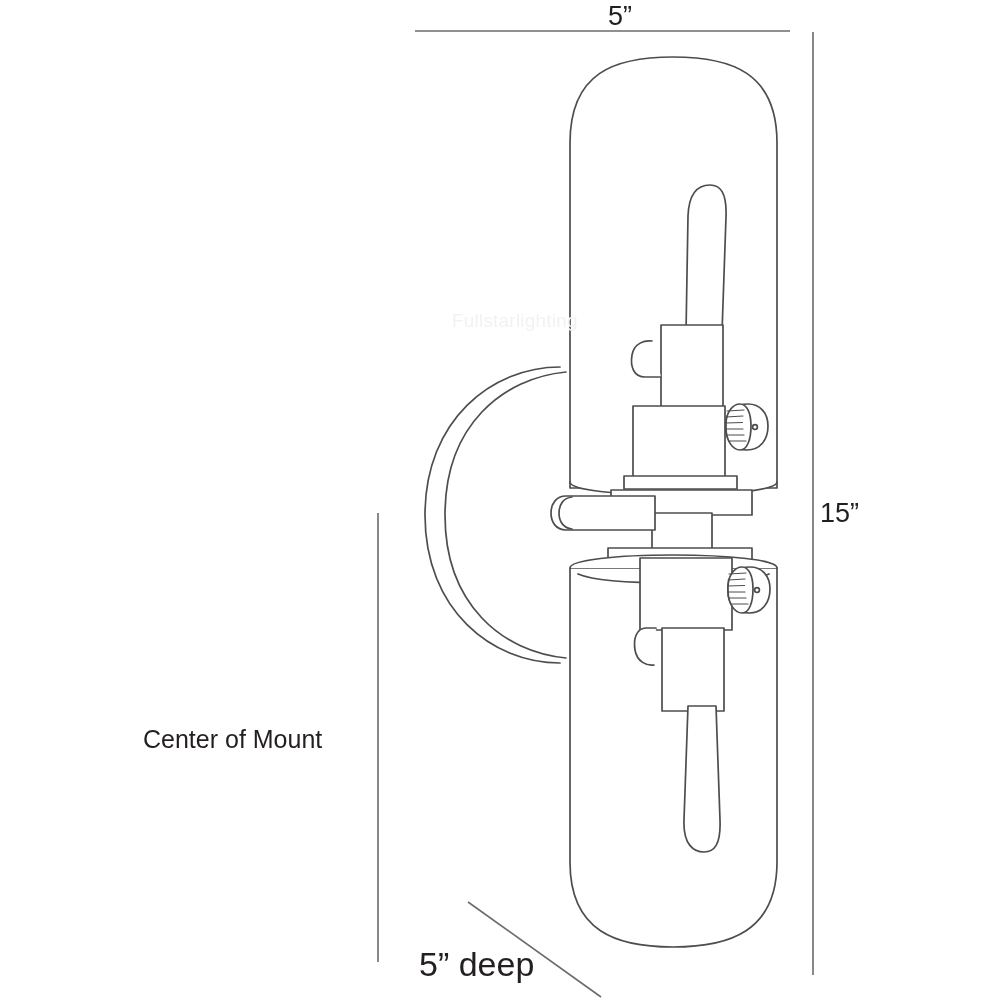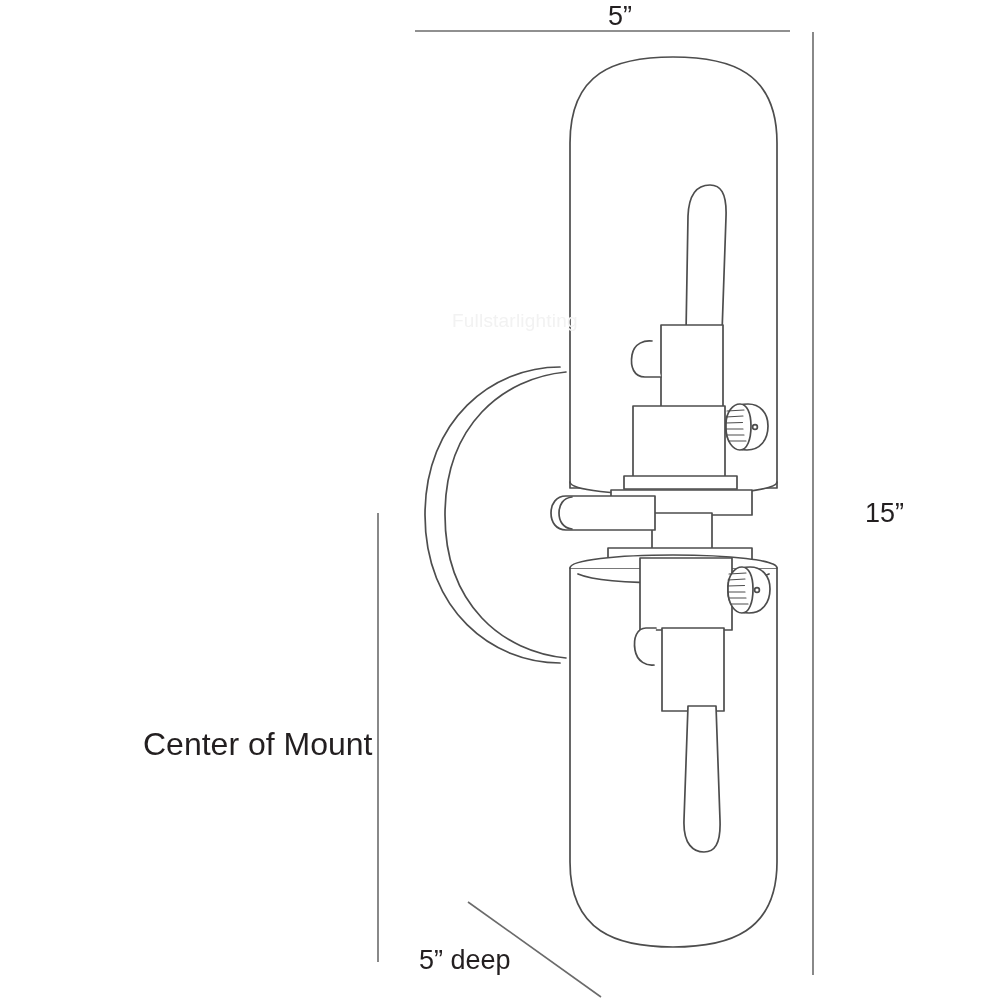--- a/index.html
+++ b/index.html
@@ -38,32 +38,31 @@
     top: 0px;
     width: 90px;
     text-align: center;
     font-size: 27px;
   }
   #label-height {
     left: 820px;
     top: 497px;
     font-size: 27px;
     text-align: left;
-    margin-left: 45px;
   }
   #label-depth {
     left: 419px;
     top: 944px;
-    font-size: 27px;
+    font-size: 34px;
     text-align: left;
   }
   #label-mount {
     left: 143px;
     top: 723px;
-    font-size: 32px;
+    font-size: 25px;
     text-align: left;
     line-height: 1.32;
   }
   #watermark {
     position: absolute;
     left: 452px;
     top: 310px;
     font-size: 19px;
     color: #f2f2f2;
     letter-spacing: 0.2px;

